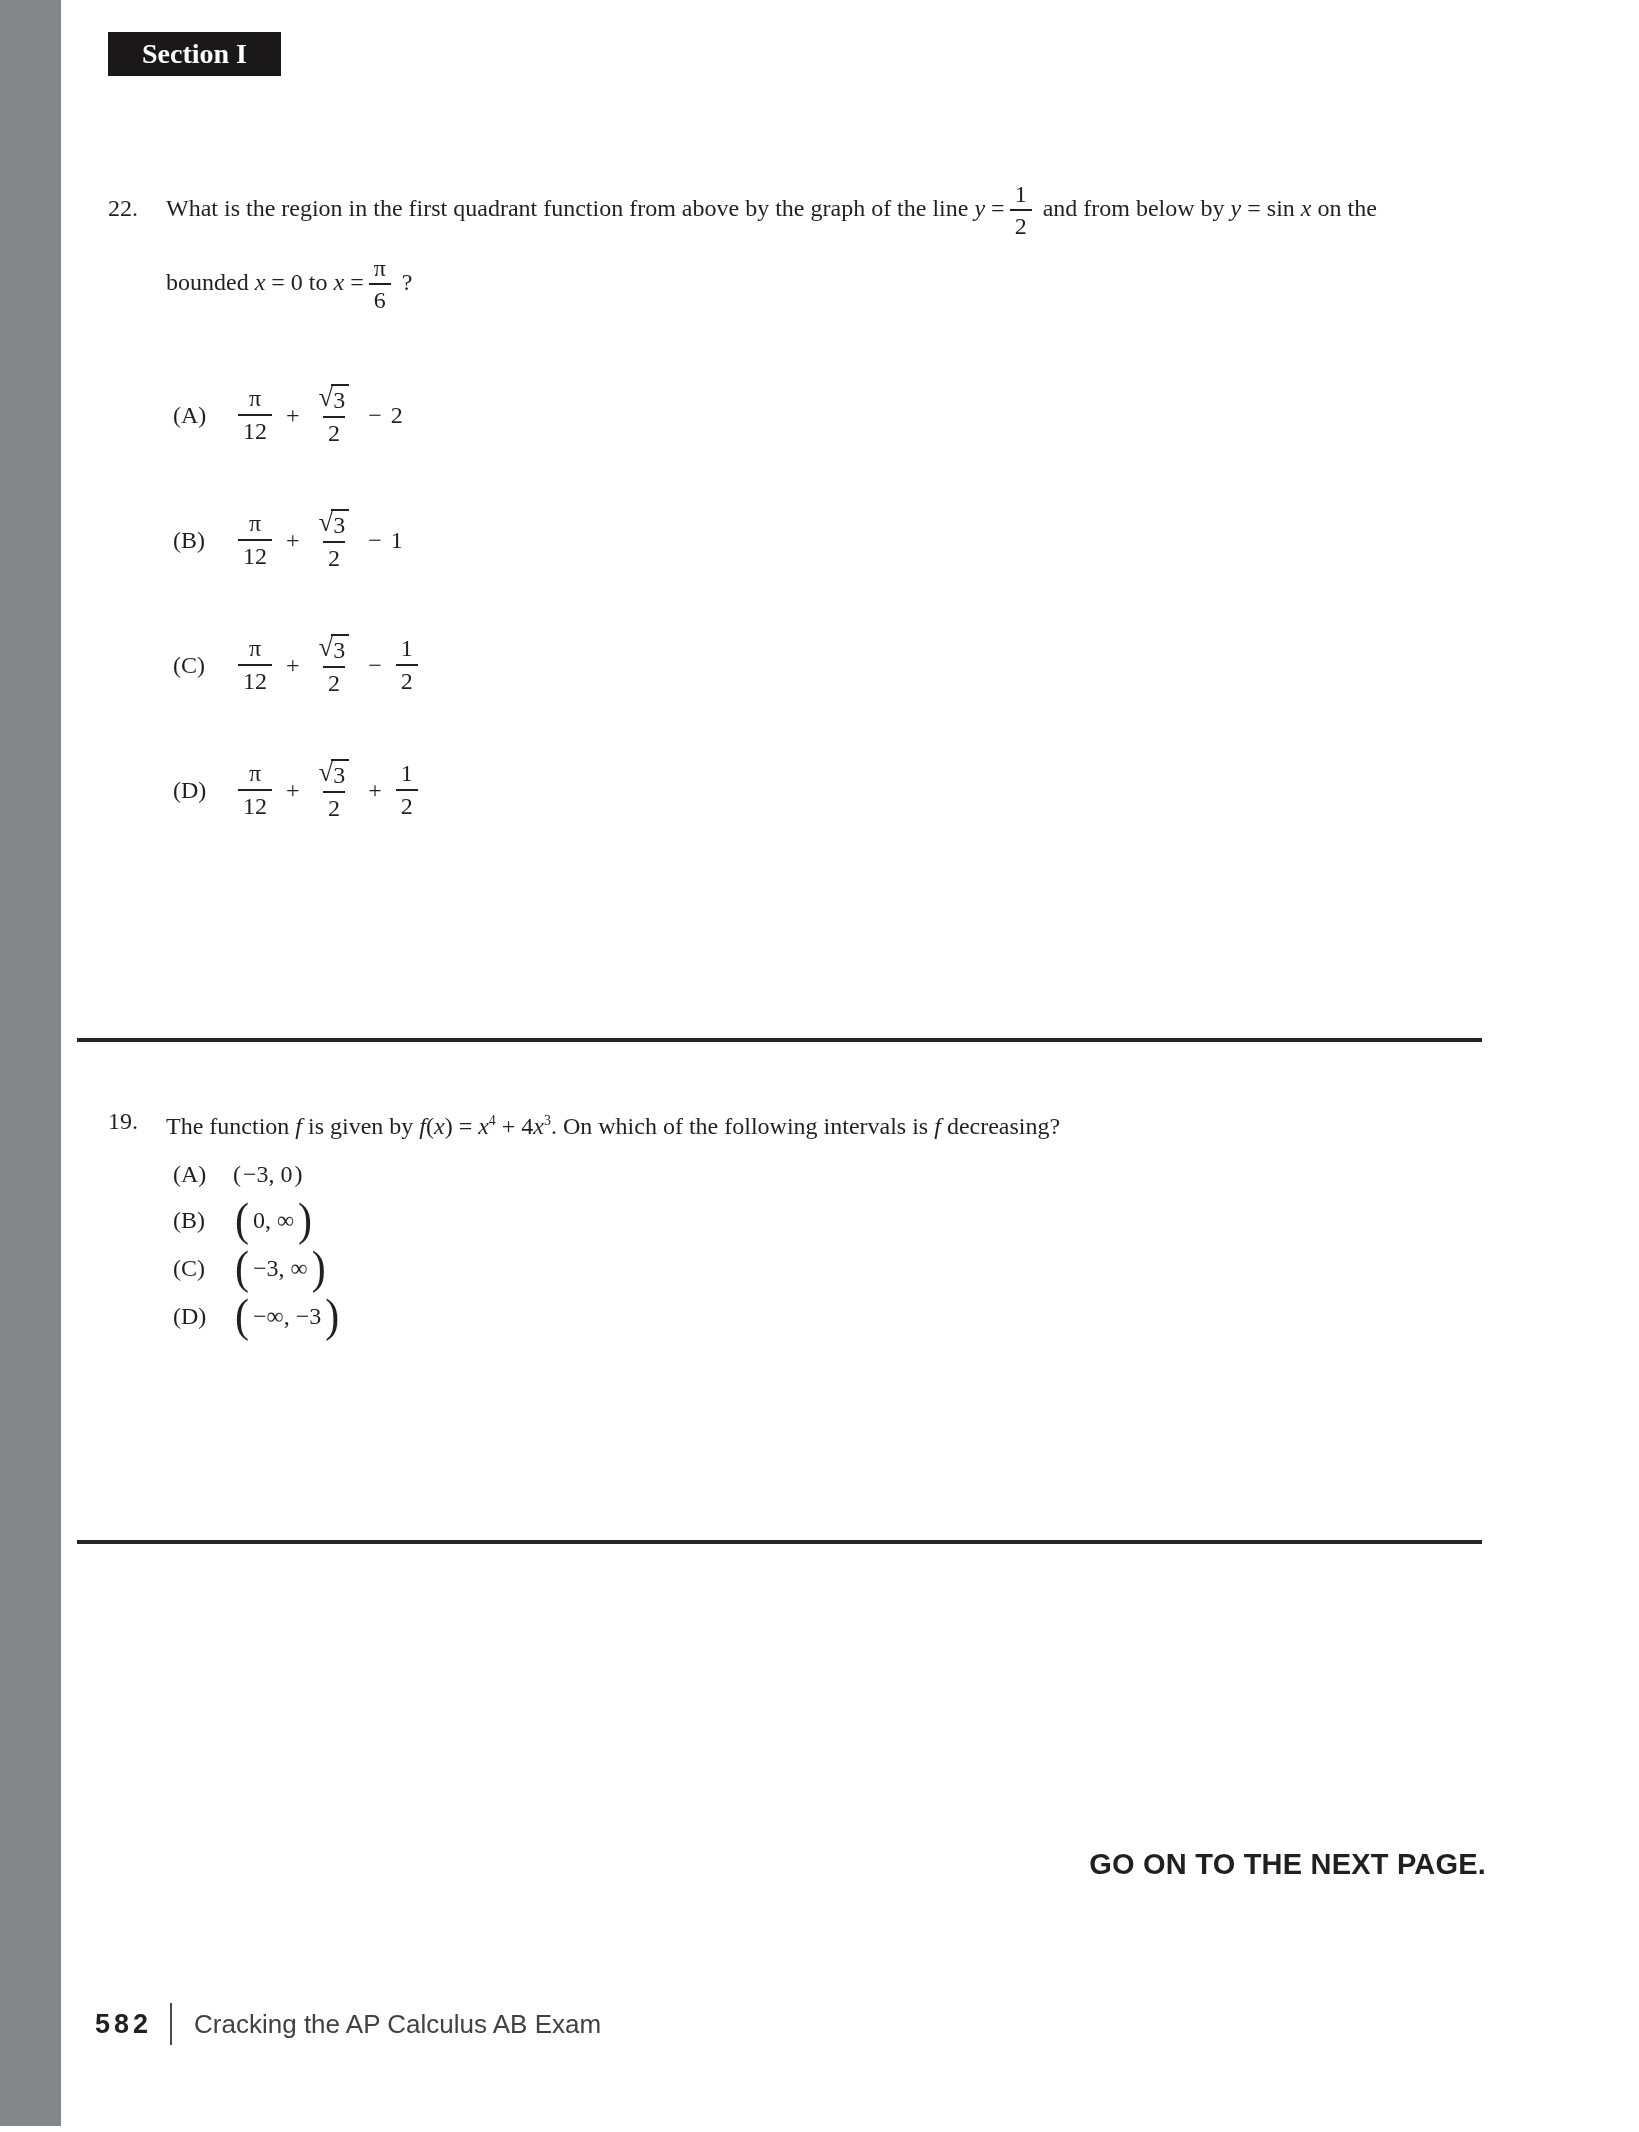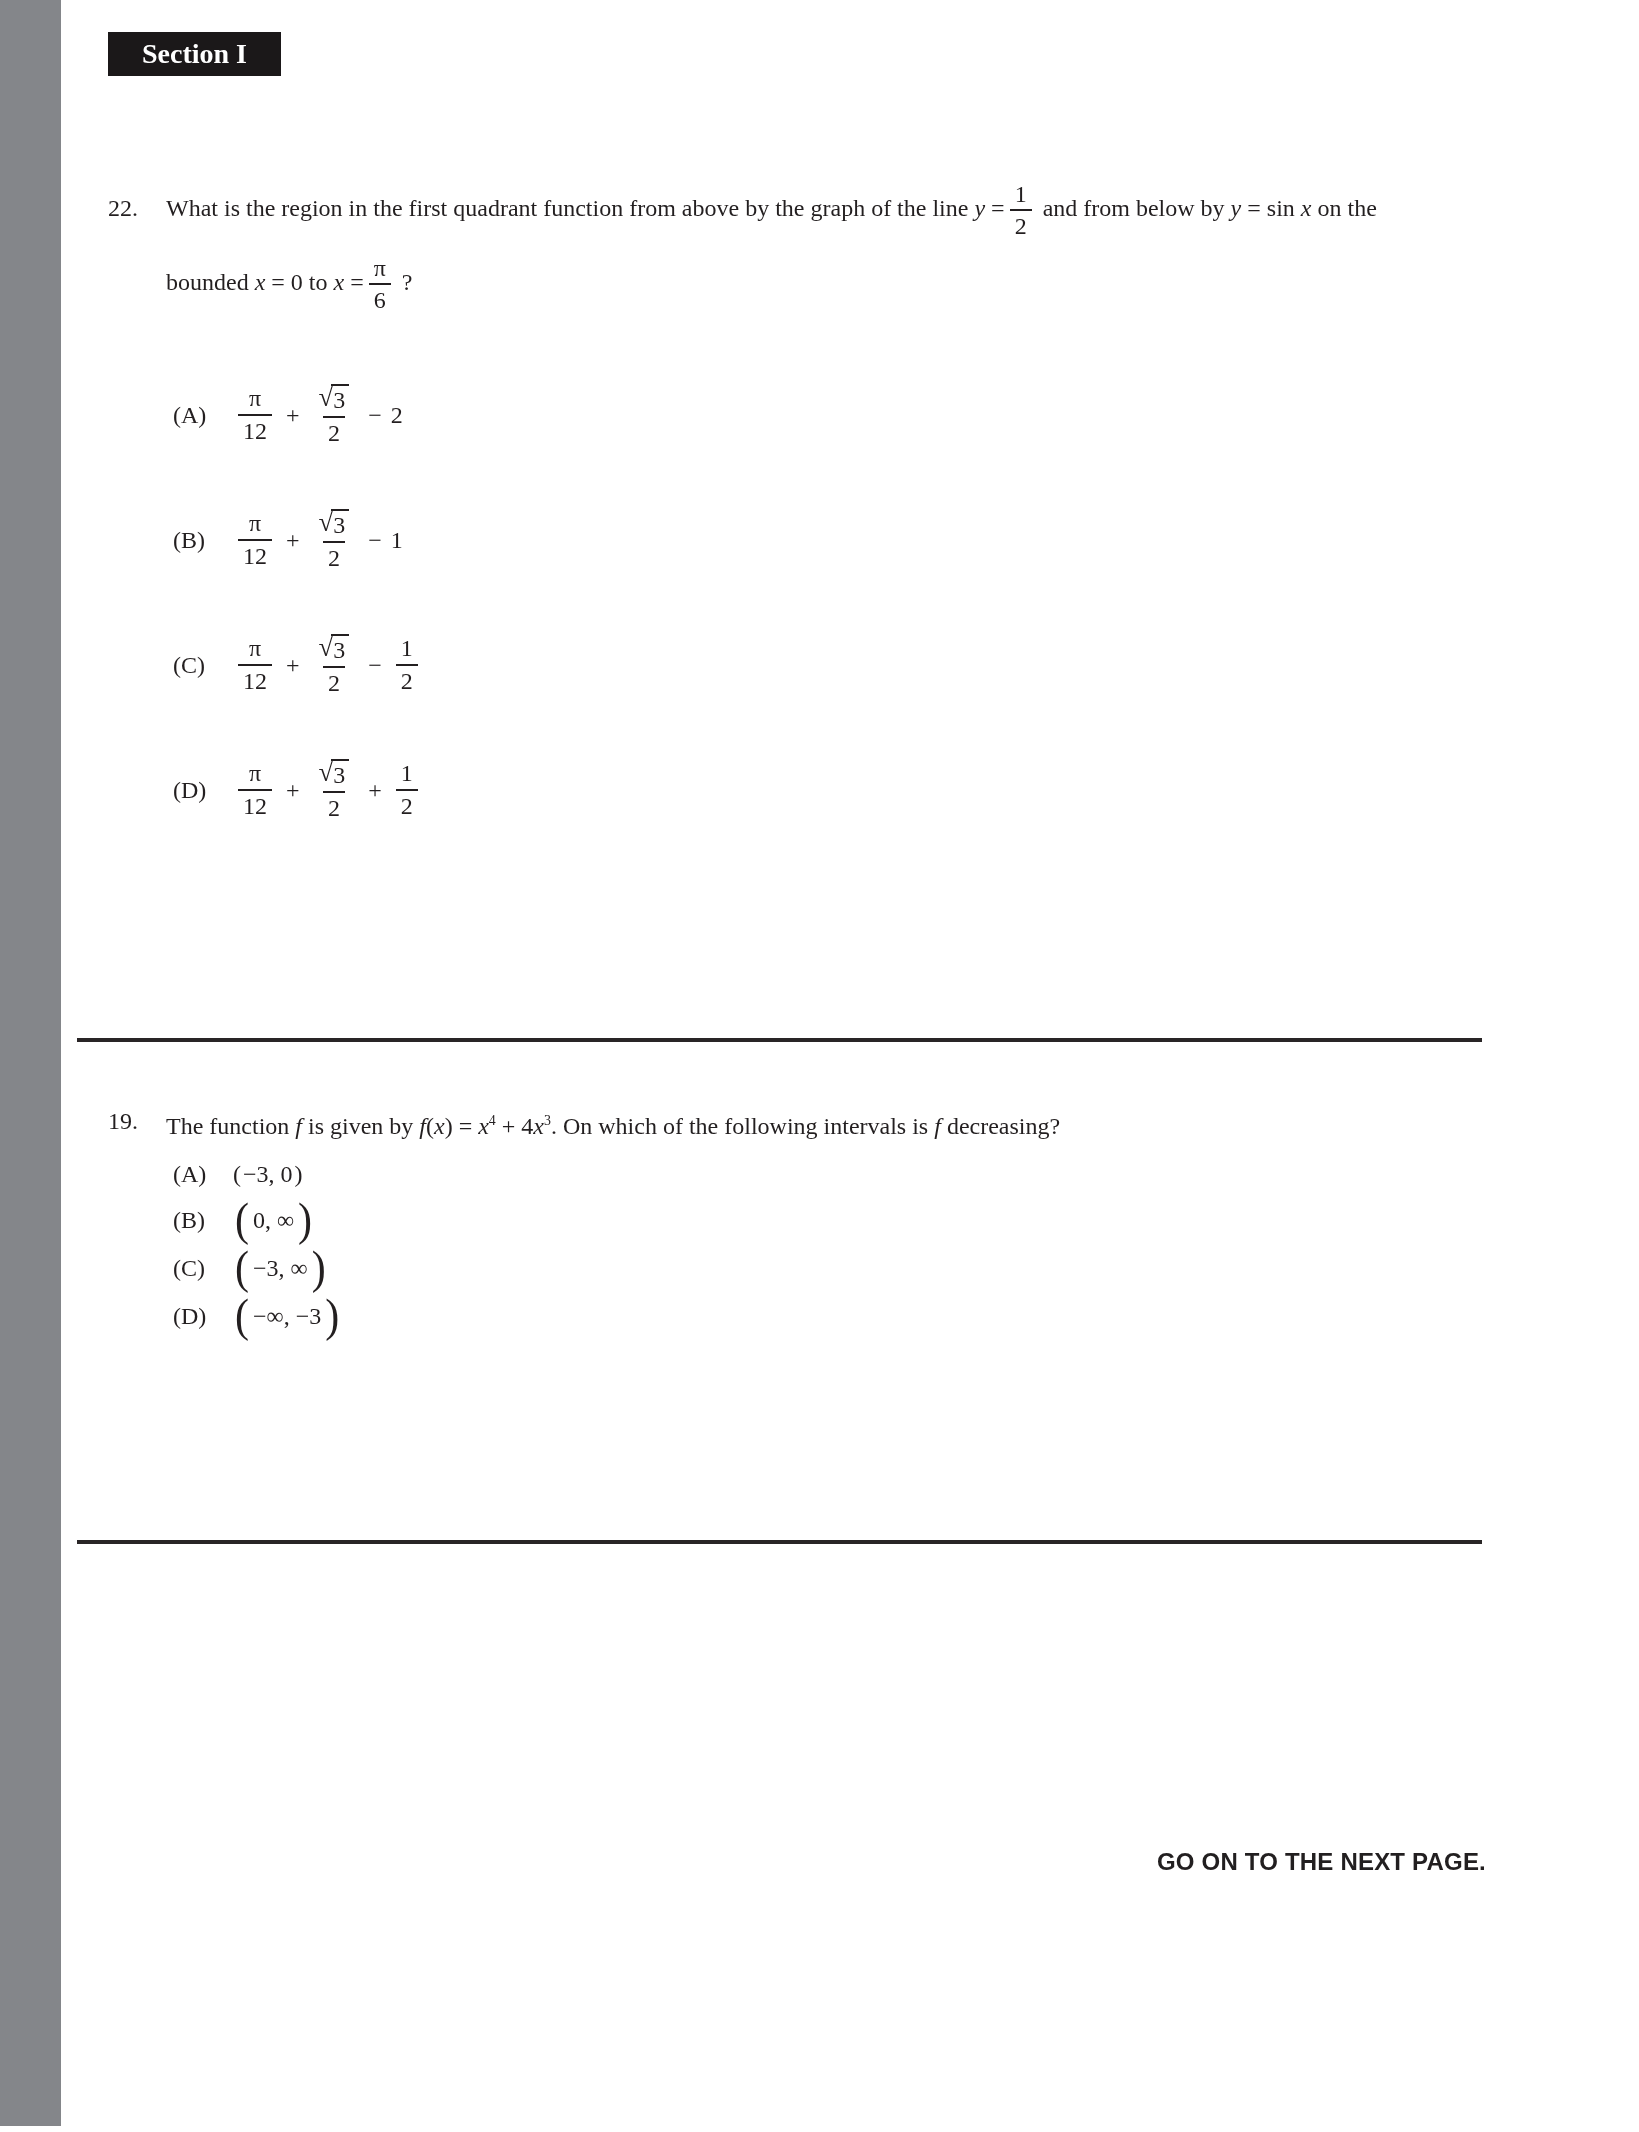--- a/index.html
+++ b/index.html
@@ -54,21 +54,21 @@
   .q23-text { line-height:34px; white-space:nowrap; }
   .sup { font-size:0.58em; vertical-align:super; }
   
   .rule { position:absolute; left:77px; width:1405px; height:4px; background:#292526; }
   .rule-1 { top:1038px; }
   .rule-2 { top:1540px; }
   
   .go-on {
     position:absolute; top:1848px; right:153px;
     font-family:"Liberation Sans", sans-serif; font-weight:700;
-    font-size:24px; color:#221f20; letter-spacing:0.2px;
+    font-size:29px; color:#221f20; letter-spacing:0.2px;
   }
   
   .footer {
     position:absolute; left:95px; top:2002px; height:44px;
     display:flex; align-items:center;
     font-family:"Liberation Sans", sans-serif;
   }
   .footer-num { font-size:27px; font-weight:700; letter-spacing:4px; color:#231f20; }
   .footer-bar { width:2px; height:42px; background:#4a4a4c; margin:0 22px 0 18px; }
   .footer-title { font-size:26px; color:#414042; }
@@ -215,14 +215,19 @@
     <span class="c-label">(D)</span>
     <span class="bigp">(</span>
       <span class="interval-txt">−∞, −3</span>
       <span class="bigp">)</span>
   </div>
 
   <div class="rule rule-2"></div>
 
   <div class="go-on">GO ON TO THE NEXT PAGE.</div>
 
+  <div class="footer">
+    <span class="footer-num">582</span>
+    <span class="footer-bar"></span>
+    <span class="footer-title">Cracking the AP Calculus AB Exam</span>
+  </div>
 
 </div>
 
 </body></html>

